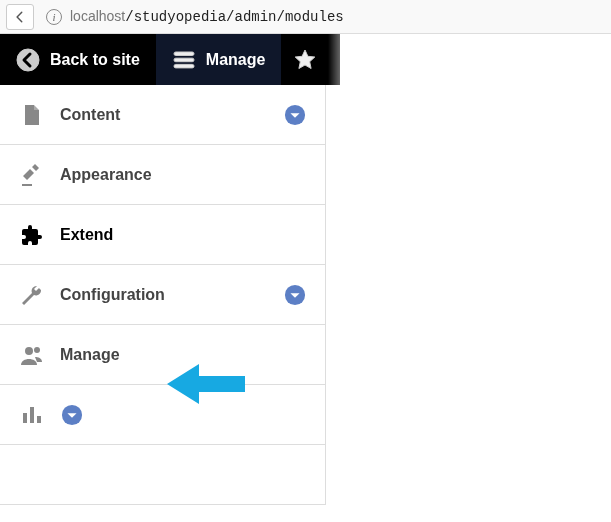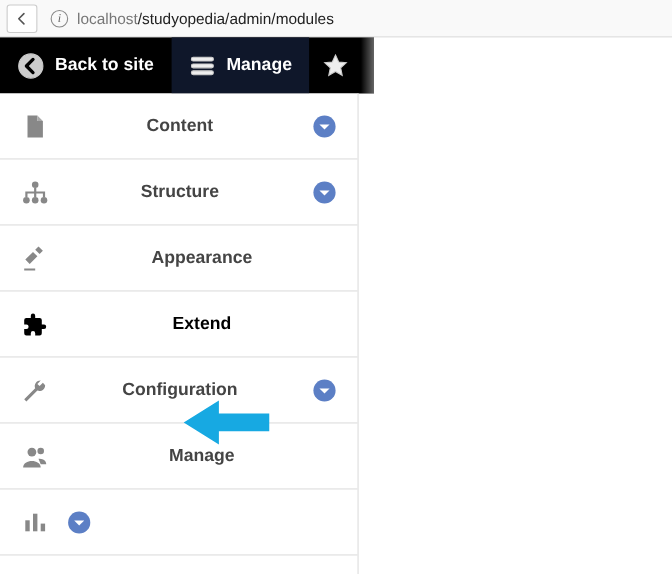--- a/index.html
+++ b/index.html
@@ -43,21 +43,21 @@
     border: 1px solid #888;
     border-radius: 50%;
     display: flex; align-items: center; justify-content: center;
     color: #666;
     font-size: 11px;
     margin-right: 8px;
     font-style: italic;
     font-family: Georgia, serif;
   }
   .url-text { color: #777; }
-  .url-text .path { color: #222; }
+  .url-text .path { color: #222; font-family: Liberation Mono, monospace; }
 
   .toolbar {
     height: 51px;
     background: #000;
     display: flex;
     align-items: stretch;
     color: #fff;
     width: 340px;
     position: relative;
   }
@@ -90,21 +90,20 @@
     height: 60px;
     display: flex;
     align-items: center;
     padding: 0 18px 0 20px;
     border-bottom: 1px solid #ddd;
     gap: 16px;
     font-weight: 700;
     color: #444;
     font-size: 16px;
     position: relative;
-    text-align: center;
   }
   .menu-item .micon {
     width: 24px; height: 24px;
     display:flex; align-items:center; justify-content:center;
   }
   .menu-item .micon svg { width: 24px; height: 24px; fill: #888; }
   .menu-item .lbl { flex: 1; }
   .menu-item .chev {
     width: 24px; height: 24px;
     display:flex; align-items:center; justify-content:center;
@@ -181,38 +180,20 @@
     </span>
     <span class="lbl">Content</span>
     <span class="chev">
       <svg viewBox="0 0 24 24">
           <circle cx="12" cy="12" r="11" fill="#5c7fc5"></circle>
           <path d="M7 10l5 5 5-5z" fill="#fff"></path>
         </svg>
     </span>
   </div>
 
-  <div class="menu-item">
-    <span class="micon">
-      <svg viewBox="0 0 24 24">
-          <circle cx="12" cy="5" r="3"></circle>
-          <circle cx="4" cy="19" r="3"></circle>
-          <circle cx="12" cy="19" r="3"></circle>
-          <circle cx="20" cy="19" r="3"></circle>
-          <path d="M12 8v4M12 12H4v4M12 12h8v4M12 12v4" stroke="#888" stroke-width="2" fill="none"></path>
-        </svg>
-    </span>
-    <span class="lbl">Structure</span>
-    <span class="chev">
-      <svg viewBox="0 0 24 24">
-          <circle cx="12" cy="12" r="11" fill="#5c7fc5"></circle>
-          <path d="M7 10l5 5 5-5z" fill="#fff"></path>
-        </svg>
-    </span>
-  </div>
 
   <div class="menu-item">
     <span class="micon">
       <svg viewBox="0 0 24 24">
           <path d="M3 13l7-7 4 4-7 7zM12 4l4 4 3-3-4-4zM2 21h10v2H2z"></path>
         </svg>
     </span>
     <span class="lbl">Appearance</span>
   </div>
 

